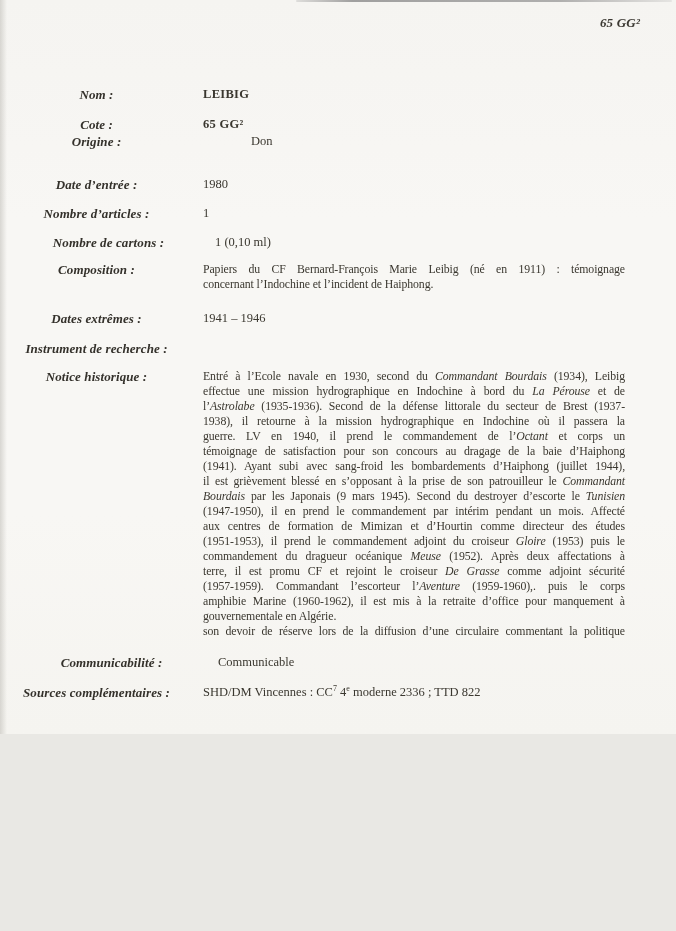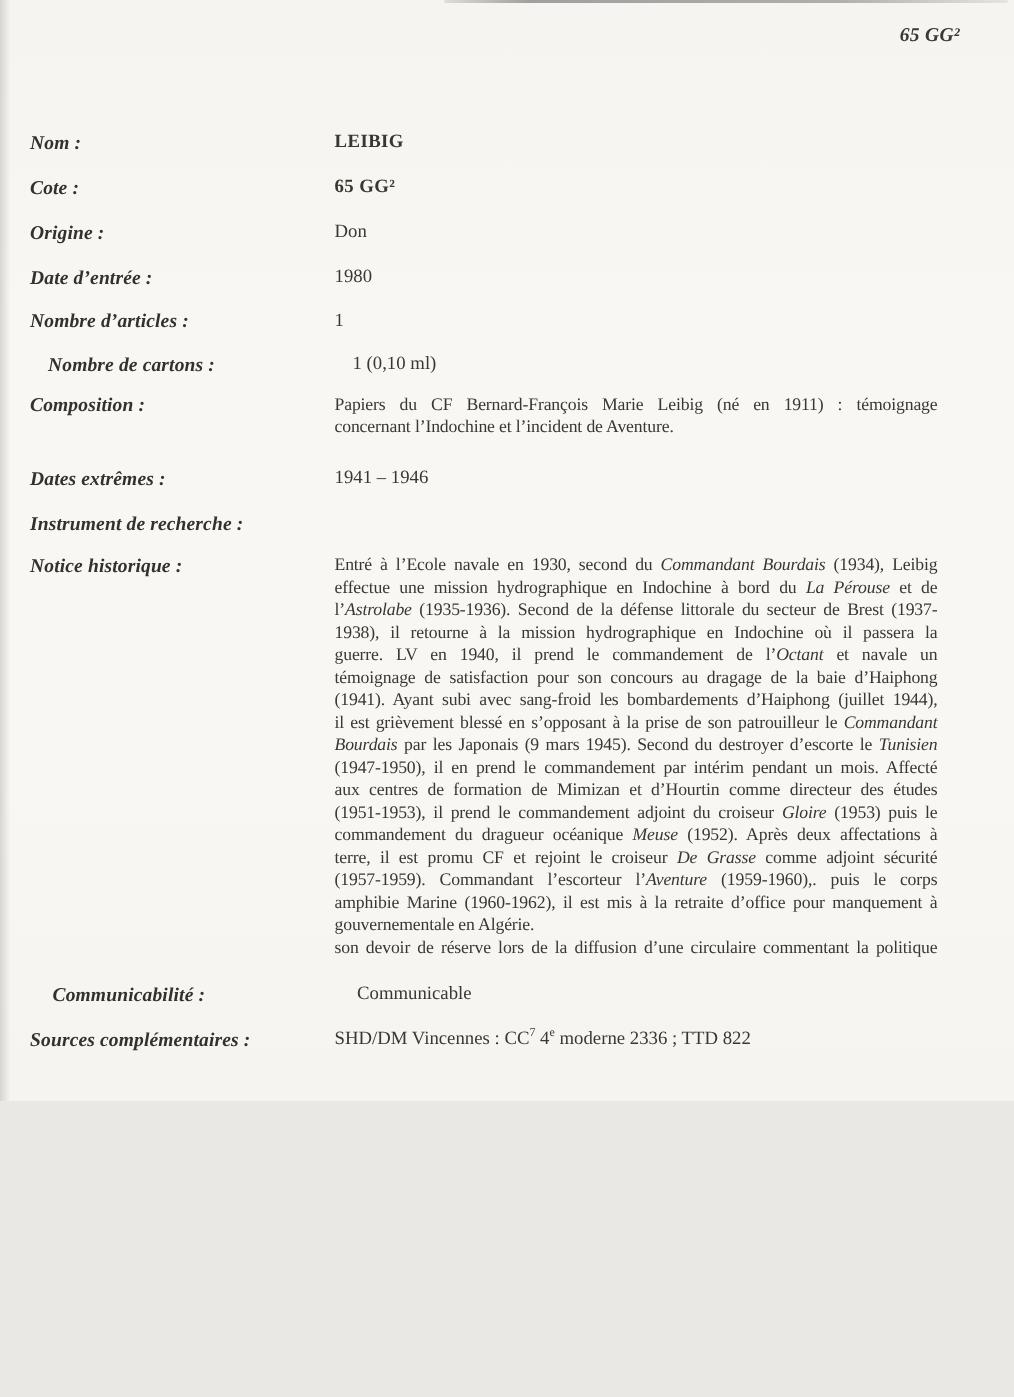--- a/index.html
+++ b/index.html
@@ -23,43 +23,43 @@
     border-radius:1px;
   }
   .header-cote {
     position:absolute; top:15px; right:36px;
     font-size:13px; font-weight:bold; font-style:italic;
     color:#3c3933; letter-spacing:0.2px;
   }
   .rows { position:absolute; left:0; top:0; right:51px; }
   .row { position:absolute; left:0; right:0; display:flex; align-items:flex-start; }
   .lbl {
-    flex:none; width:193px; text-align:left;
+    flex:none; width:193px; text-align:center;
     font-weight:bold; font-style:italic;
     font-size:13px; line-height:15px;
-    color:#34312b; letter-spacing:0.1px;margin-left:20px;
+    color:#34312b; letter-spacing:0.1px;
   }
   .val {
     flex:1; margin-left:10px;
     font-size:12.5px; line-height:15px;
     color:#3a372f;
   }
   .val-bold { font-weight:bold; letter-spacing:0.3px; }
   .para .para-line {
     font-size:11.8px; line-height:15px;
     letter-spacing:-0.1px;
     text-align:justify; text-align-last:justify;
     color:#3a372f;
   }
   .para .para-line.last { text-align-last:left; }
   .para .para-line em { font-style:italic; }
   sup { font-size:8px; line-height:0; vertical-align:super; }
   .row-nom  { top:87px; }
   .row-cote { top:117px; }
-  .row-origine { top:147px; }
+  .row-origine { top:134px;gap:48px; }
   .row-date { top:177px; }
   .row-articles { top:206px; }
   .row-cartons { top:235px;padding-left:12px; }
   .row-composition { top:262px; }
   .row-dates { top:311px; }
   .row-instrument { top:341px; }
   .row-notice { top:369px; }
   .row-comm { top:655px;padding-left:15px; }
   .row-sources { top:685px; }
   .page-number {
@@ -105,42 +105,42 @@
 
     <div class="row row-cartons">
       <div class="lbl">Nombre de cartons :</div>
       <div class="val">1 (0,10 ml)</div>
     </div>
 
     <div class="row row-composition">
       <div class="lbl">Composition :</div>
       <div class="val para">
           <div class="para-line"><span>Papiers du CF Bernard-François Marie Leibig (né en 1911) : témoignage</span></div>
-          <div class="para-line last"><span>concernant l’Indochine et l’incident de Aventure.</span></div>
+          <div class="para-line last"><span>concernant l’Indochine et l’incident de Haiphong.</span></div>
         </div>
     </div>
 
     <div class="row row-dates">
       <div class="lbl">Dates extrêmes :</div>
       <div class="val">1941 – 1946</div>
     </div>
 
     <div class="row row-instrument">
       <div class="lbl">Instrument de recherche :</div>
       <div class="val"></div>
     </div>
 
     <div class="row row-notice">
       <div class="lbl">Notice historique :</div>
       <div class="val para">
           <div class="para-line"><span>Entré à l’Ecole navale en 1930, second du </span><em>Commandant Bourdais</em><span> (1934), Leibig</span></div>
           <div class="para-line"><span>effectue une mission hydrographique en Indochine à bord du </span><em>La Pérouse</em><span> et de</span></div>
           <div class="para-line"><span>l’</span><em>Astrolabe</em><span> (1935-1936). Second de la défense littorale du secteur de Brest (1937-</span></div>
           <div class="para-line"><span>1938), il retourne à la mission hydrographique en Indochine où il passera la</span></div>
-          <div class="para-line"><span>guerre. LV en 1940, il prend le commandement de l’</span><em>Octant</em><span> et navale un</span></div>
+          <div class="para-line"><span>guerre. LV en 1940, il prend le commandement de l’</span><em>Octant</em><span> et corps un</span></div>
           <div class="para-line"><span>témoignage de satisfaction pour son concours au dragage de la baie d’Haiphong</span></div>
           <div class="para-line"><span>(1941). Ayant subi avec sang-froid les bombardements d’Haiphong (juillet 1944),</span></div>
           <div class="para-line"><span>il est grièvement blessé en s’opposant à la prise de son patrouilleur le </span><em>Commandant</em></div>
           <div class="para-line"><em>Bourdais</em><span> par les Japonais (9 mars 1945). Second du destroyer d’escorte le </span><em>Tunisien</em></div>
           <div class="para-line"><span>(1947-1950), il en prend le commandement par intérim pendant un mois. Affecté</span></div>
           <div class="para-line"><span>aux centres de formation de Mimizan et d’Hourtin comme directeur des études</span></div>
           <div class="para-line"><span>(1951-1953), il prend le commandement adjoint du croiseur </span><em>Gloire</em><span> (1953) puis le</span></div>
           <div class="para-line"><span>commandement du dragueur océanique </span><em>Meuse</em><span> (1952). Après deux affectations à</span></div>
           <div class="para-line"><span>terre, il est promu CF et rejoint le croiseur </span><em>De Grasse</em><span> comme adjoint sécurité</span></div>
           <div class="para-line"><span>(1957-1959). Commandant l’escorteur l’</span><em>Aventure</em><span> (1959-1960),. puis le corps</span></div>

